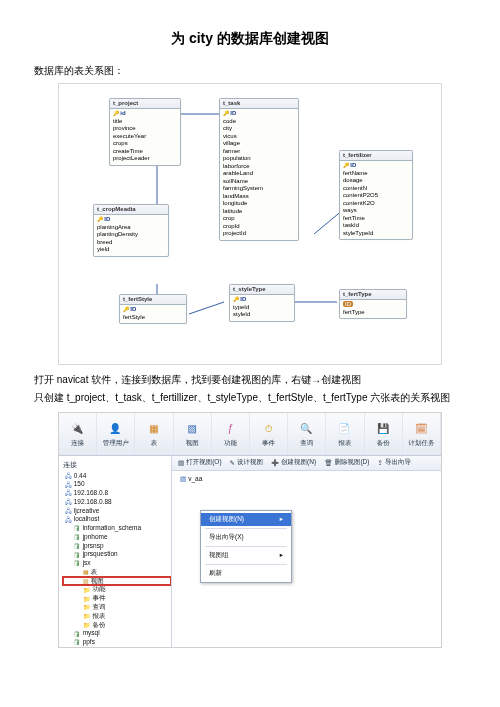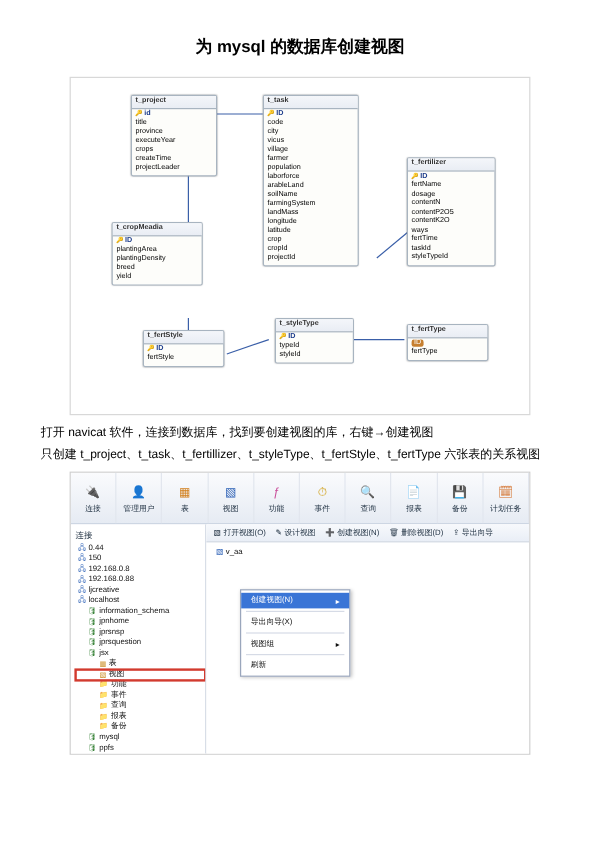--- a/index.html
+++ b/index.html
@@ -202,21 +202,22 @@
   }
   .ctxmenu .active {
     background: #3a75d6;
     color: #fff;
   }
 </style>
 </head>
 <body>
 
 <div class="page">
-  <h1 class="title">为 mysql 的数据库创建视图</h1>
+  <h1 class="title">为 city 的数据库创建视图</h1>
+  <p class="body">数据库的表关系图：</p>
 
   <div class="er-wrap">
     <svg class="connectors" viewBox="0 0 382 280">
 
       <line x1="120" y1="30" x2="160" y2="30"></line>
       <line x1="98" y1="170" x2="98" y2="80"></line>
       <line x1="98" y1="215" x2="98" y2="200"></line>
       <line x1="130" y1="230" x2="165" y2="218"></line>
       <line x1="225" y1="218" x2="278" y2="218"></line>
       <line x1="255" y1="150" x2="285" y2="125"></line>

